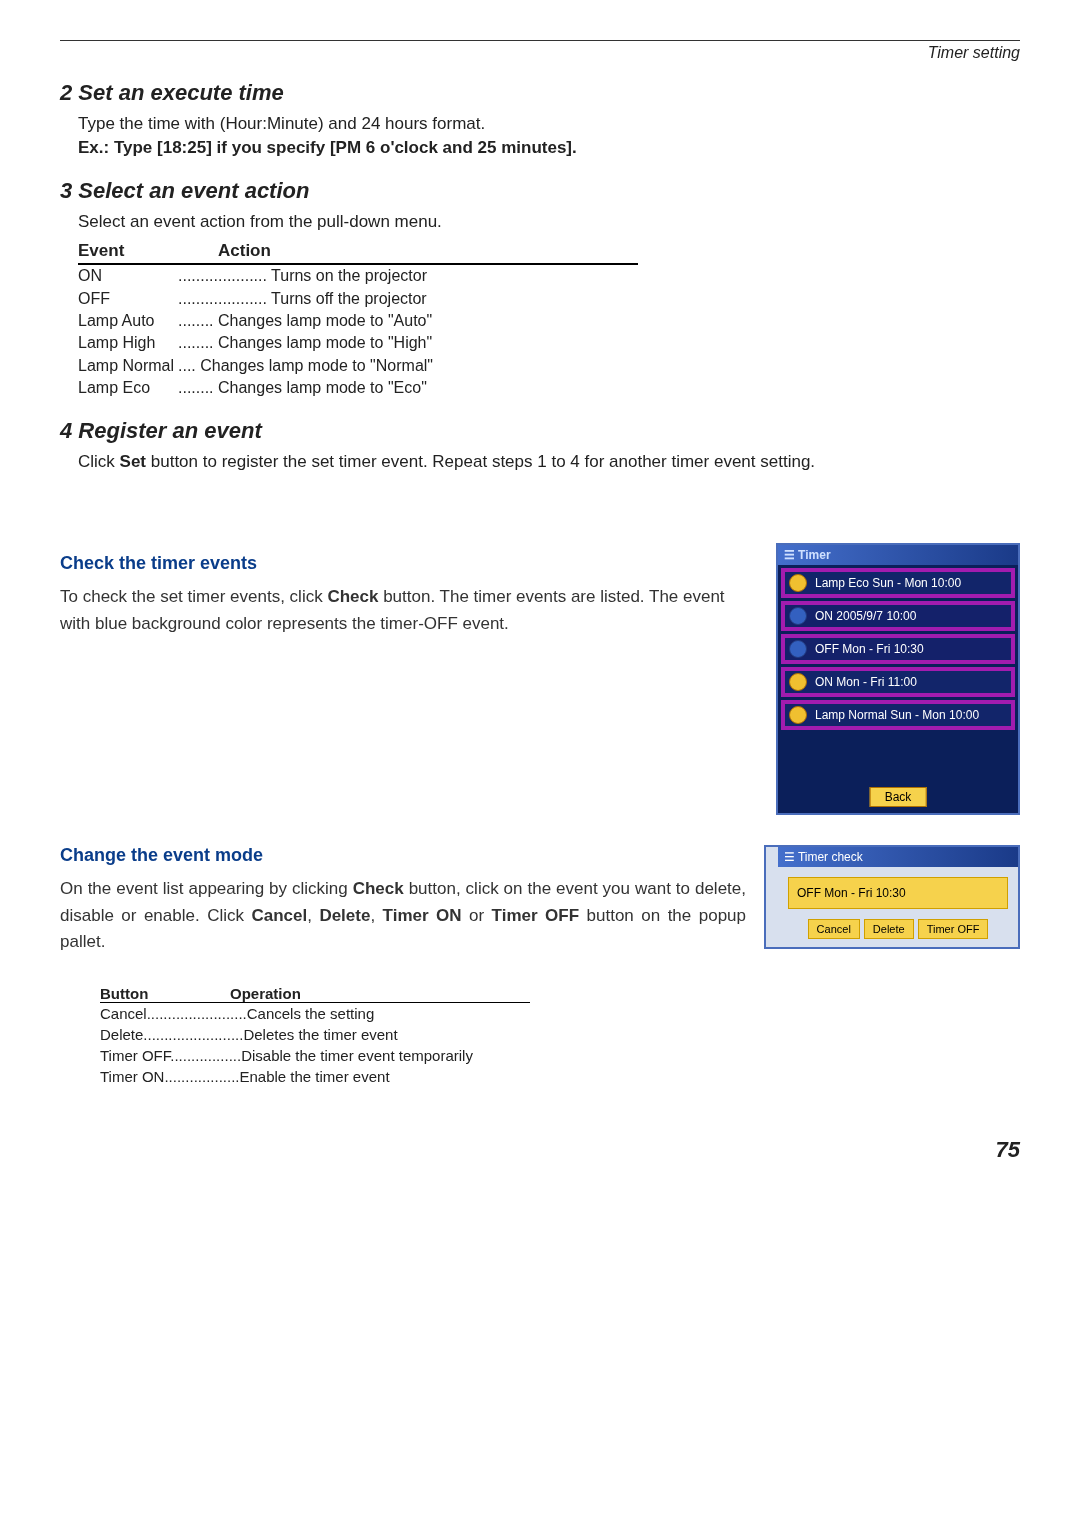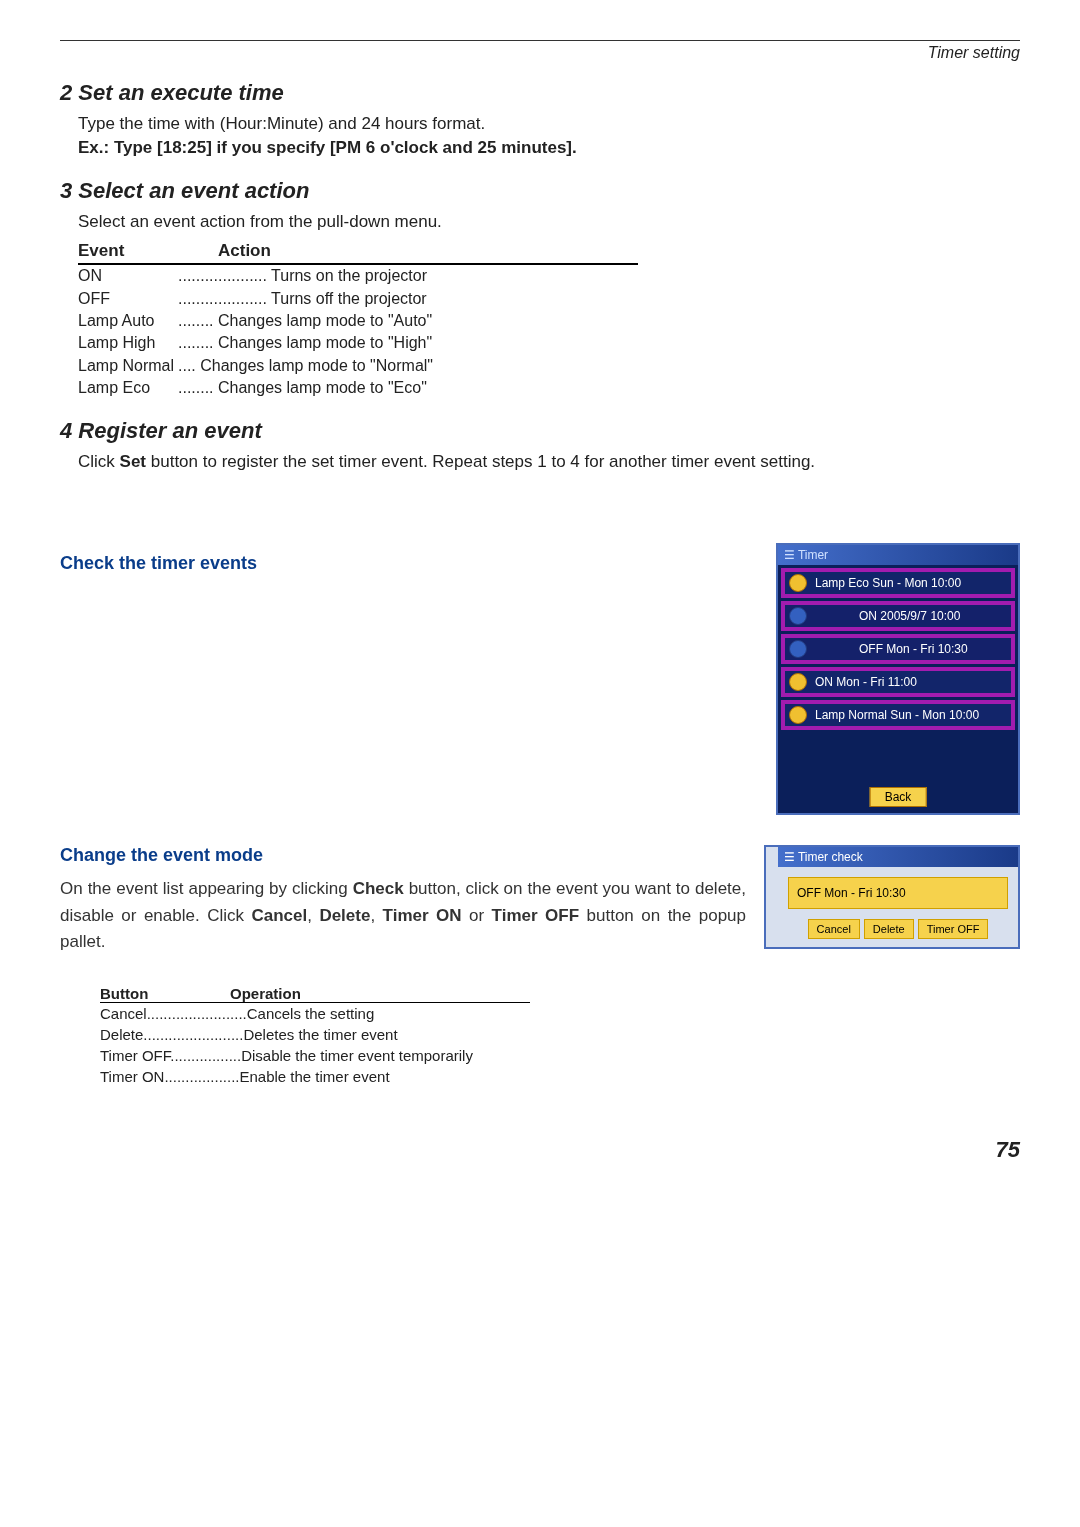--- a/index.html
+++ b/index.html
@@ -51,31 +51,31 @@
   .screenshot1 {
     width: 240px;
     border: 2px solid #4a6dbb;
     background: #0b1f5a;
     color: #fff;
     font-size: 12px;
   }
   .s1-title {
     background: linear-gradient(90deg,#446fcc,#1a3a88);
     padding: 3px 6px;
-    font-weight: normal;
+    font-weight: bold;
     color: #cfe0ff;
   }
   .s1-row {
     display: flex;
     align-items: center;
     margin: 3px;
     background: #12256a;
     border: 4px solid #a21caf;
   }
-  .s1-row.off { background: #14216a; gap: 44px; }
+  .s1-row.off { background: #14216a; }
   .s1-ico {
     width: 16px; height: 16px;
     background: #f0c030;
     border-radius: 50%;
     margin: 2px 4px;
     border: 1px solid #b07000;
   }
   .s1-ico.blue { background: #3360c0; border-color:#223a80; }
   .s1-txt { flex:1; padding: 3px 4px; }
   .s1-bottom { height: 80px; background: #0b1f5a; position: relative; }
@@ -150,20 +150,23 @@
 </div>
 
 <h2 class="step">4 Register an event</h2>
 <div class="step-body">
   <span>Click </span><b>Set</b><span> button to register the set timer event. Repeat steps 1 to 4 for another timer event setting.</span>
 </div>
 
 <div class="two-col">
   <div class="left">
     <h2 class="blue">Check the timer events</h2>
+    <div class="para">
+      <span>To check the set timer events, click </span><b>Check</b><span> button. The timer events are listed. The event with blue background color represents the timer-OFF event.</span>
+    </div>
   </div>
   <div class="screenshot1" style="margin-top:70px;">
     <div class="s1-title">
       <span>☰ </span><span>Timer</span>
     </div>
     <div class="s1-row">
         <span class="s1-ico"></span>
         <span class="s1-txt">Lamp Eco Sun - Mon 10:00</span>
       </div>
     <div class="s1-row off">

